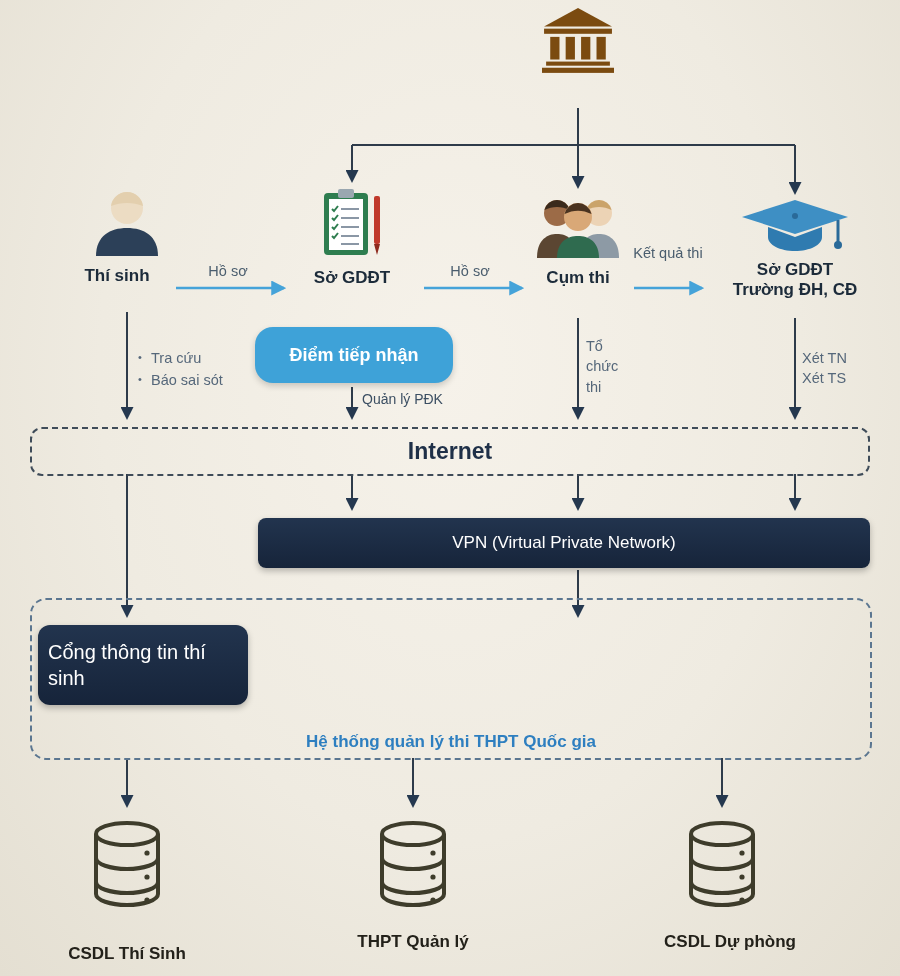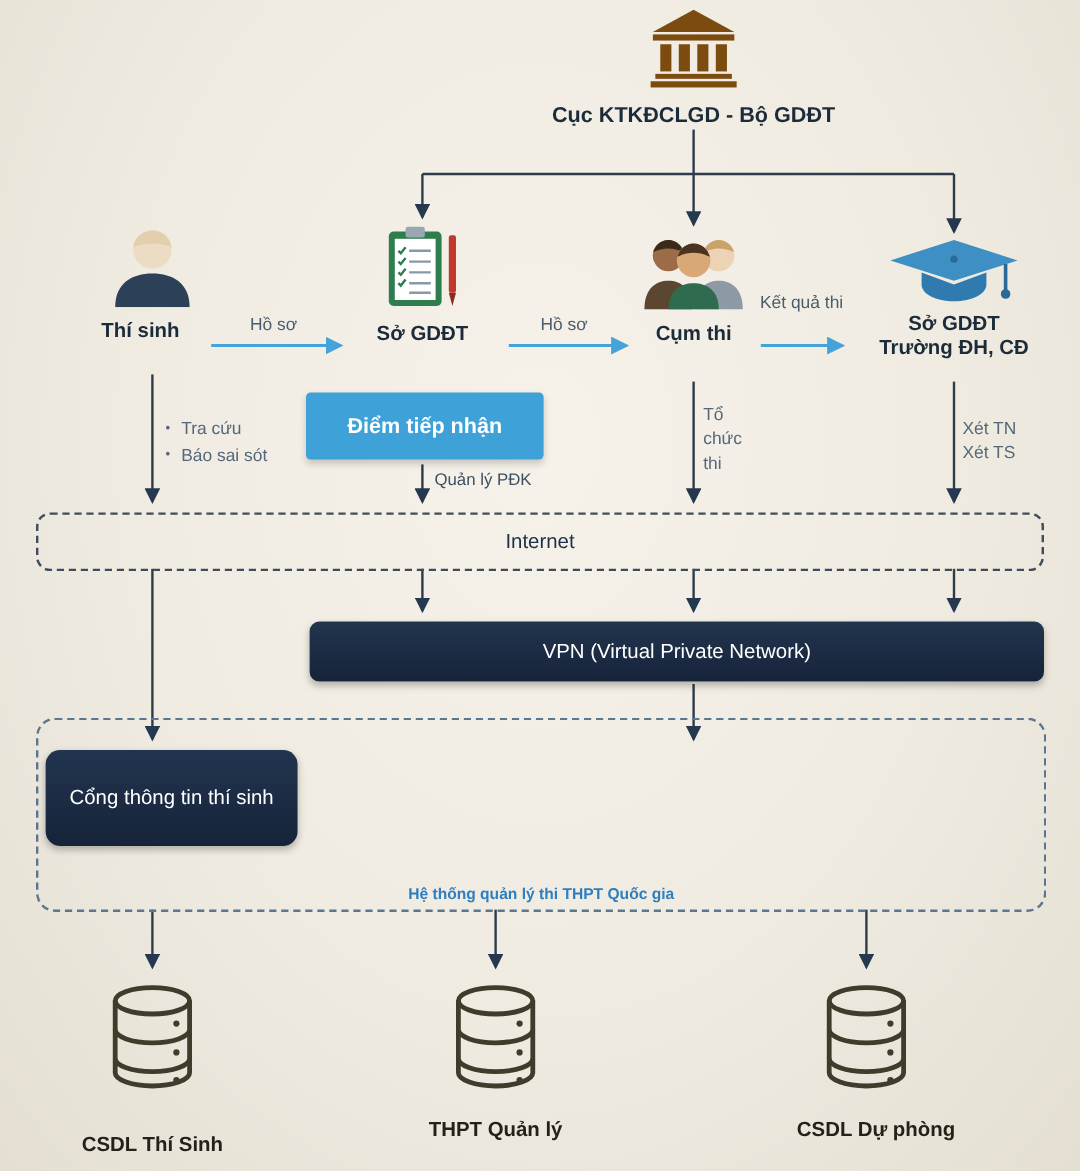--- a/index.html
+++ b/index.html
@@ -10,35 +10,35 @@
   }
   .abs{position:absolute;}
   .wires{position:absolute;left:0;top:0;pointer-events:none;}
   .entity-label{font-weight:bold;font-size:17px;color:#1c2b3a;text-align:center;line-height:1.2;}
   .small-label{font-size:14.5px;color:#55677a;line-height:1.4;}
   .flow-label{font-size:14.5px;color:#4a5d6e;text-align:center;line-height:1.25;}
   .bullets{list-style:none;margin:0;padding:0;}
   .bullets li{position:relative;padding-left:13px;font-size:14.5px;color:#55677a;line-height:1.5;}
   .bullets li::before{content:"•";position:absolute;left:0;top:1px;font-size:11px;color:#55677a;}
   .reception{
-    background:#3ea2d8;color:#fff;border-radius:4px;display:flex;align-items:center;justify-content:center;
+    background:#3ea2d8;color:#fff;border-radius:18px;display:flex;align-items:center;justify-content:center;
     font-weight:bold;font-size:18px;box-shadow:0 3px 6px rgba(0,0,0,.18);
   }
   .internet-box{
     border:2px dashed #3f4c59;border-radius:12px;display:flex;align-items:center;justify-content:center;
   }
-  .internet-box span{font-weight:normal;font-size:17px;color:#1f3048;}
+  .internet-box span{font-weight:bold;font-size:23px;color:#1f3048;}
   .dark-bar{
     background:linear-gradient(#22344e,#16243a);color:#fff;border-radius:8px;
     display:flex;align-items:center;justify-content:center;font-size:17px;
     box-shadow:0 3px 6px rgba(0,0,0,.25);
   }
-  .portal{border-radius:12px;font-size:17px;line-height:1.3;padding:0 10px;}
+  .portal{border-radius:12px;font-size:20px;line-height:1.3;padding:0 10px;}
   .sys-box{border:2px dashed #5b7690;border-radius:16px;}
-  .sys-caption{position:absolute;left:0;right:0;bottom:6px;text-align:center;font-size:13px;font-weight:600;color:#2e7fc0;}
+  .sys-caption{position:absolute;left:0;right:0;bottom:6px;text-align:center;font-size:17px;font-weight:600;color:#2e7fc0;}
   .db-label{font-weight:bold;font-size:17px;color:#23211a;text-align:center;}
 </style>
 </head>
 <body>
 
 <div class="canvas">
 
   <svg class="wires" width="900" height="976" viewBox="0 0 900 976">
     <defs>
       <marker id="ah-navy" viewBox="0 0 10 10" refX="8.5" refY="5" markerWidth="6.5" markerHeight="6.5" orient="auto-start-reverse">
@@ -81,21 +81,20 @@
       <g fill="#7b4b10">
         <rect x="8" y="28" width="9" height="22"></rect>
         <rect x="23" y="28" width="9" height="22"></rect>
         <rect x="38" y="28" width="9" height="22"></rect>
         <rect x="53" y="28" width="9" height="22"></rect>
       </g>
       <rect x="4" y="52" width="62" height="4" fill="#7b4b10"></rect>
       <rect x="0" y="58" width="70" height="5" fill="#7b4b10"></rect>
     </svg>
   </div>
-  <div class="abs entity-label" style="left:428px;top:86px;width:300px;font-size:18px;">Cục KTKĐCLGD - Bộ GDĐT</div>
 
   <div class="abs" style="left:92px;top:190px;width:70px;height:66px;">
     <svg width="70" height="66" viewBox="0 0 70 66">
       <circle cx="35" cy="18" r="16" fill="#ecdcc3"></circle>
       <path d="M35 2 a16 16 0 0 1 16 14 c-10 -4 -22 -4 -32 0 a16 16 0 0 1 16 -14 Z" fill="#e3cfae"></path>
       <path d="M4 66 C4 46 18 38 35 38 C52 38 66 46 66 66 Z" fill="#2c4058"></path>
     </svg>
   </div>
   <div class="abs entity-label" style="left:47px;top:266px;width:140px;">Thí sinh</div>
 

